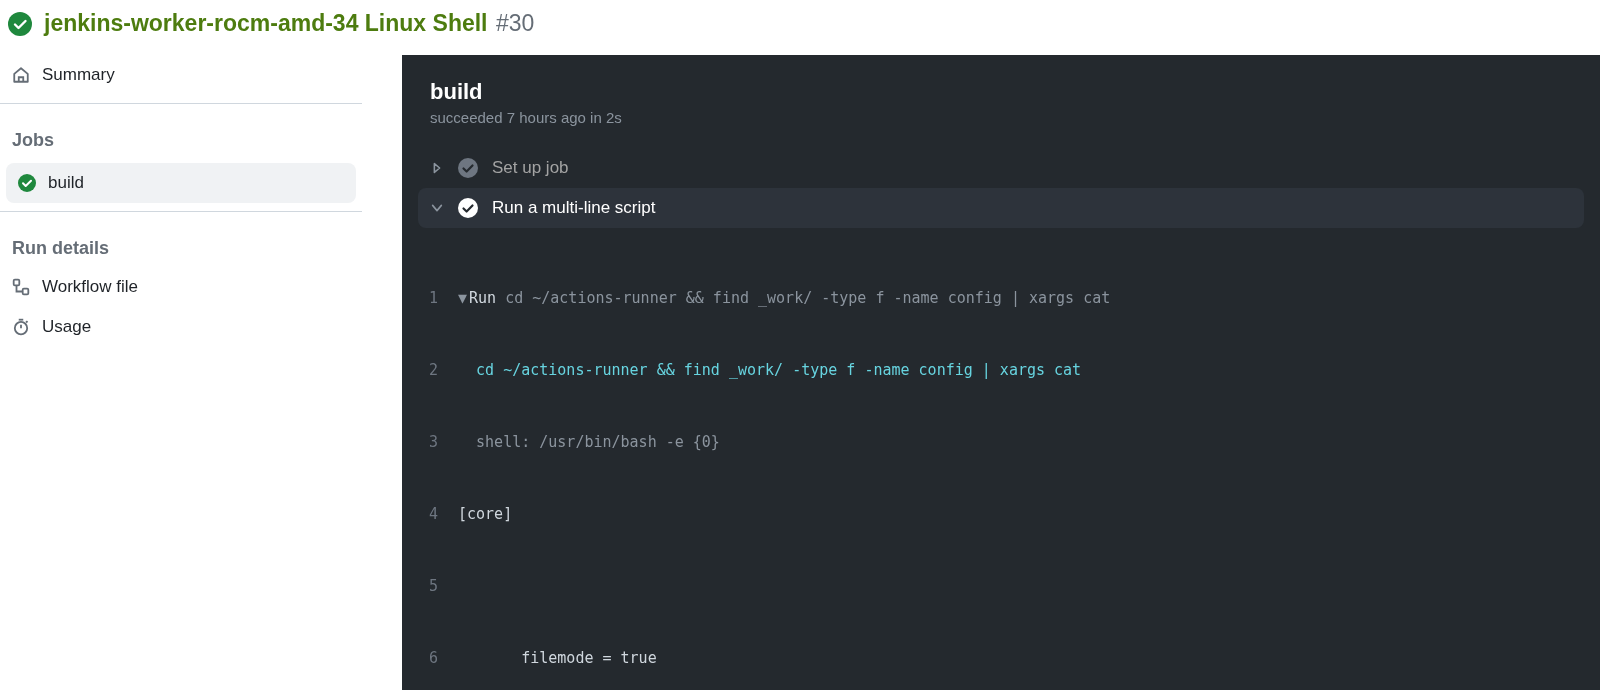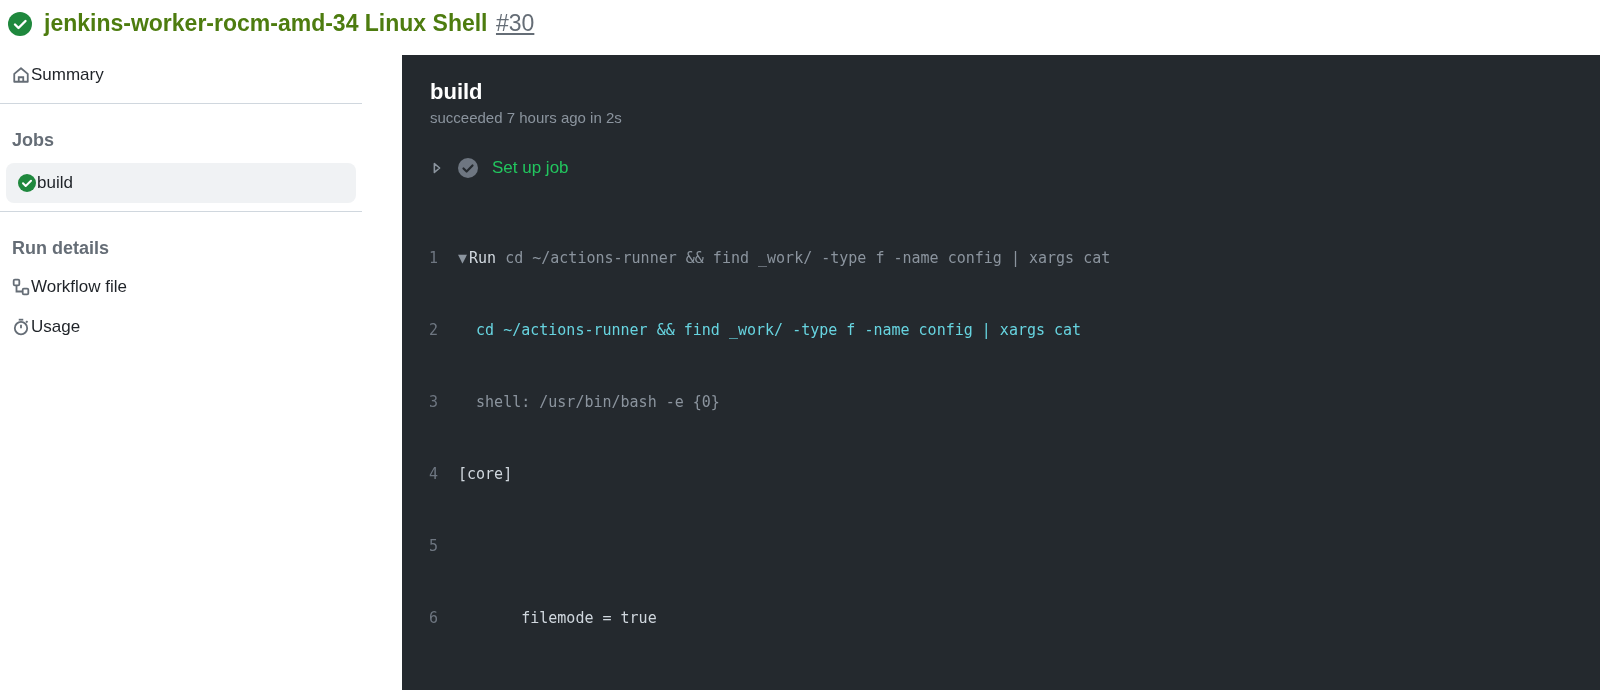--- a/index.html
+++ b/index.html
@@ -26,37 +26,36 @@
     .header .title {
       font-size: 23px;
       font-weight: 600;
       color: #4d7c0f;
     }
     .header .run-number {
       font-size: 23px;
       font-weight: 400;
       color: #656d76;
       margin-left: 4px;
-      text-decoration: underline;
     }
 
     .layout {
       display: flex;
       height: calc(100% - 60px);
     }
 
     .sidebar {
       width: 402px;
       flex-shrink: 0;
       padding-right: 40px;
     }
     .sidebar-item {
       display: flex;
       align-items: center;
-      gap: 1px;
+      gap: 12px;
       padding: 10px 12px;
       font-size: 17px;
       color: #1f2328;
       border-radius: 8px;
       cursor: pointer;
     }
     .sidebar-item.active {
       background: #f0f2f4;
       font-weight: 500;
     }
@@ -127,21 +126,21 @@
       height: 14px;
       color: #8b949e;
     }
     .step .status-round {
       width: 20px;
       height: 20px;
       flex-shrink: 0;
     }
     .step .step-name {
       font-size: 17px;
-      color: #22c55e;
+      color: #a3a3a3;
       font-weight: 500;
     }
     .step.expanded .step-name { color: #fff; }
 
     .log {
       font-family: ui-monospace, SFMono-Regular, "SF Mono", Menlo, Consolas, monospace;
       font-size: 15px;
       line-height: 1.6;
       padding: 6px 0 0 0;
       white-space: pre;
@@ -245,20 +244,34 @@
         </span>
         <span class="status-round">
           <svg viewBox="0 0 20 20" width="20" height="20">
             <circle cx="10" cy="10" r="10" fill="#6e7681"></circle>
             <path d="M5.5 10.5 L8.6 13.5 L14.5 7.5" stroke="#24292e" stroke-width="2.2" fill="none" stroke-linecap="round" stroke-linejoin="round"></path>
           </svg>
         </span>
         <span class="step-name">Set up job</span>
       </div>
 
+      <div class="step expanded">
+        <span class="chevron">
+          <svg viewBox="0 0 16 16" width="14" height="14" fill="currentColor">
+              <path d="M3 5 L8 11 L13 5" fill="none" stroke="currentColor" stroke-width="1.8" stroke-linejoin="round" stroke-linecap="round"></path>
+            </svg>
+        </span>
+        <span class="status-round">
+          <svg viewBox="0 0 20 20" width="20" height="20">
+            <circle cx="10" cy="10" r="10" fill="#fff"></circle>
+            <path d="M5.5 10.5 L8.6 13.5 L14.5 7.5" stroke="#24292e" stroke-width="2.2" fill="none" stroke-linecap="round" stroke-linejoin="round"></path>
+          </svg>
+        </span>
+        <span class="step-name">Run a multi-line script</span>
+      </div>
     </div>
 
     <div class="log">
       <div class="log-row"><span class="log-ln">1</span><span class="log-text"><span class="caret">▼</span><span>Run </span><span class="gray">cd ~/actions-runner &amp;&amp; find _work/ -type f -name config | xargs cat</span></span></div>
       <div class="log-row"><span class="log-ln">2</span><span class="log-text">  <span class="cyan">cd ~/actions-runner &amp;&amp; find _work/ -type f -name config | xargs cat</span></span></div>
       <div class="log-row"><span class="log-ln">3</span><span class="log-text">  <span class="gray">shell: /usr/bin/bash -e {0}</span></span></div>
       <div class="log-row"><span class="log-ln">4</span><span class="log-text">[core]</span></div>
       <div class="log-row"><span class="log-ln">5</span></div>
       <div class="log-row"><span class="log-ln">6</span><span class="log-text">       filemode = true</span></div>
       

